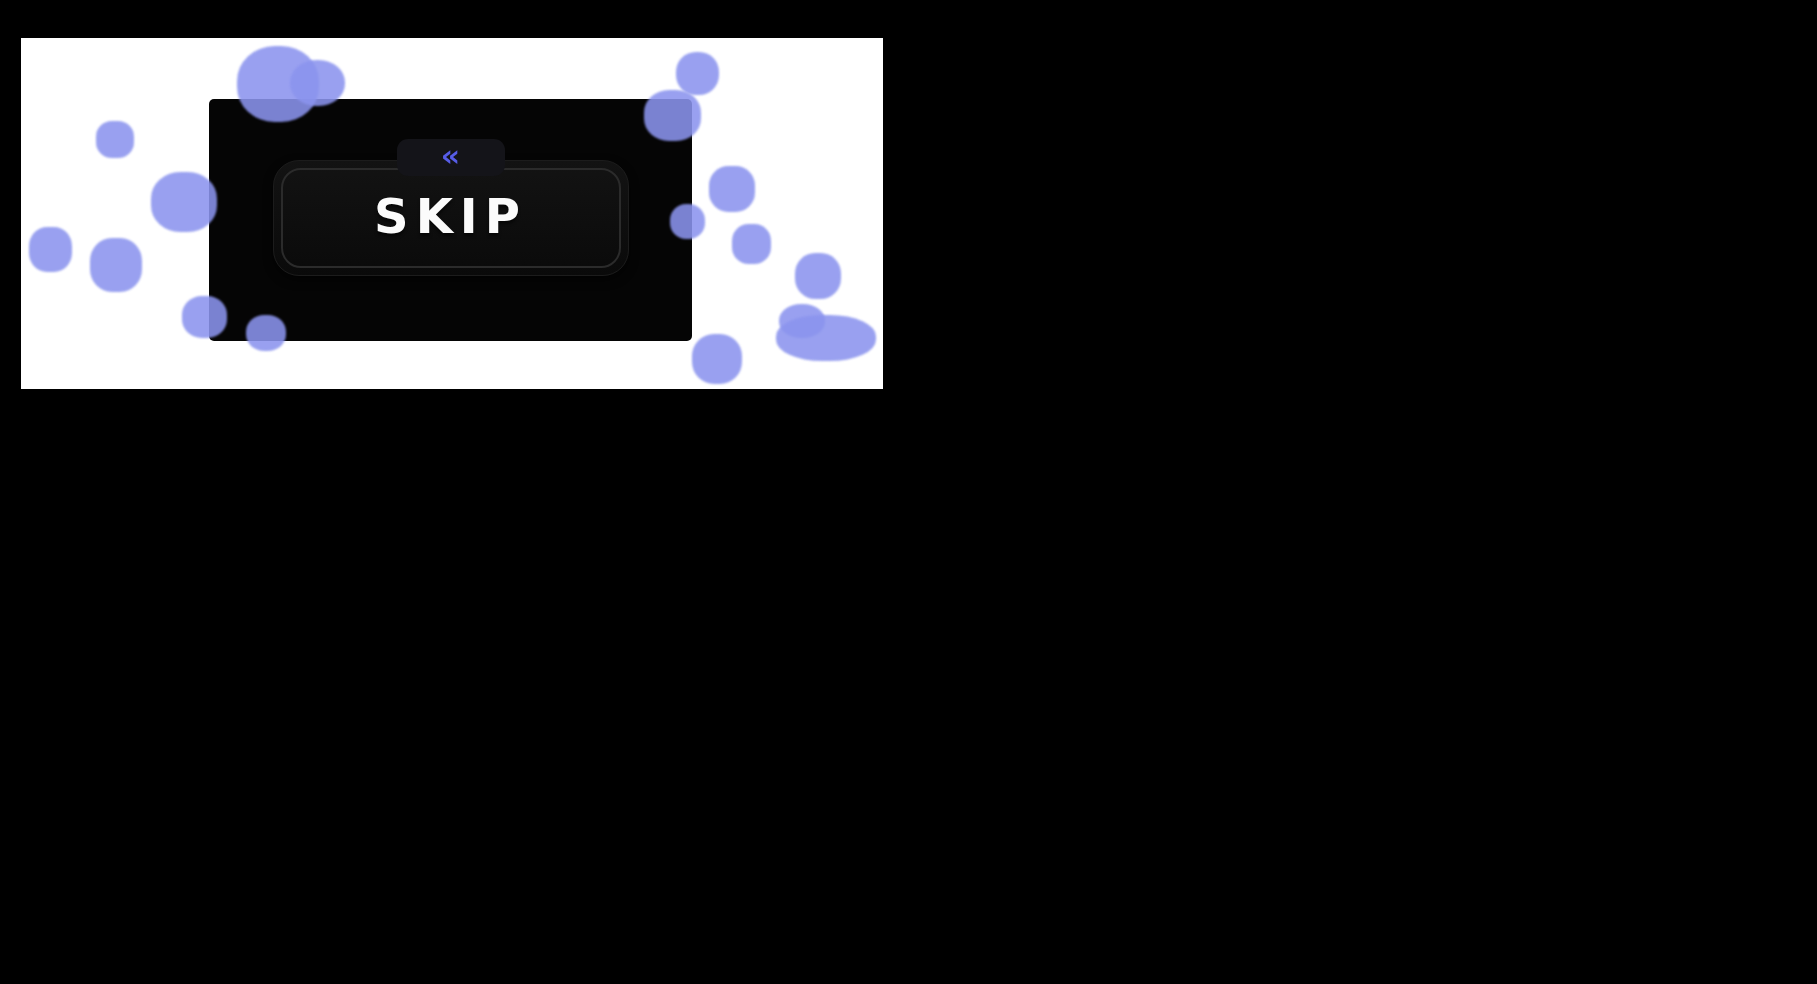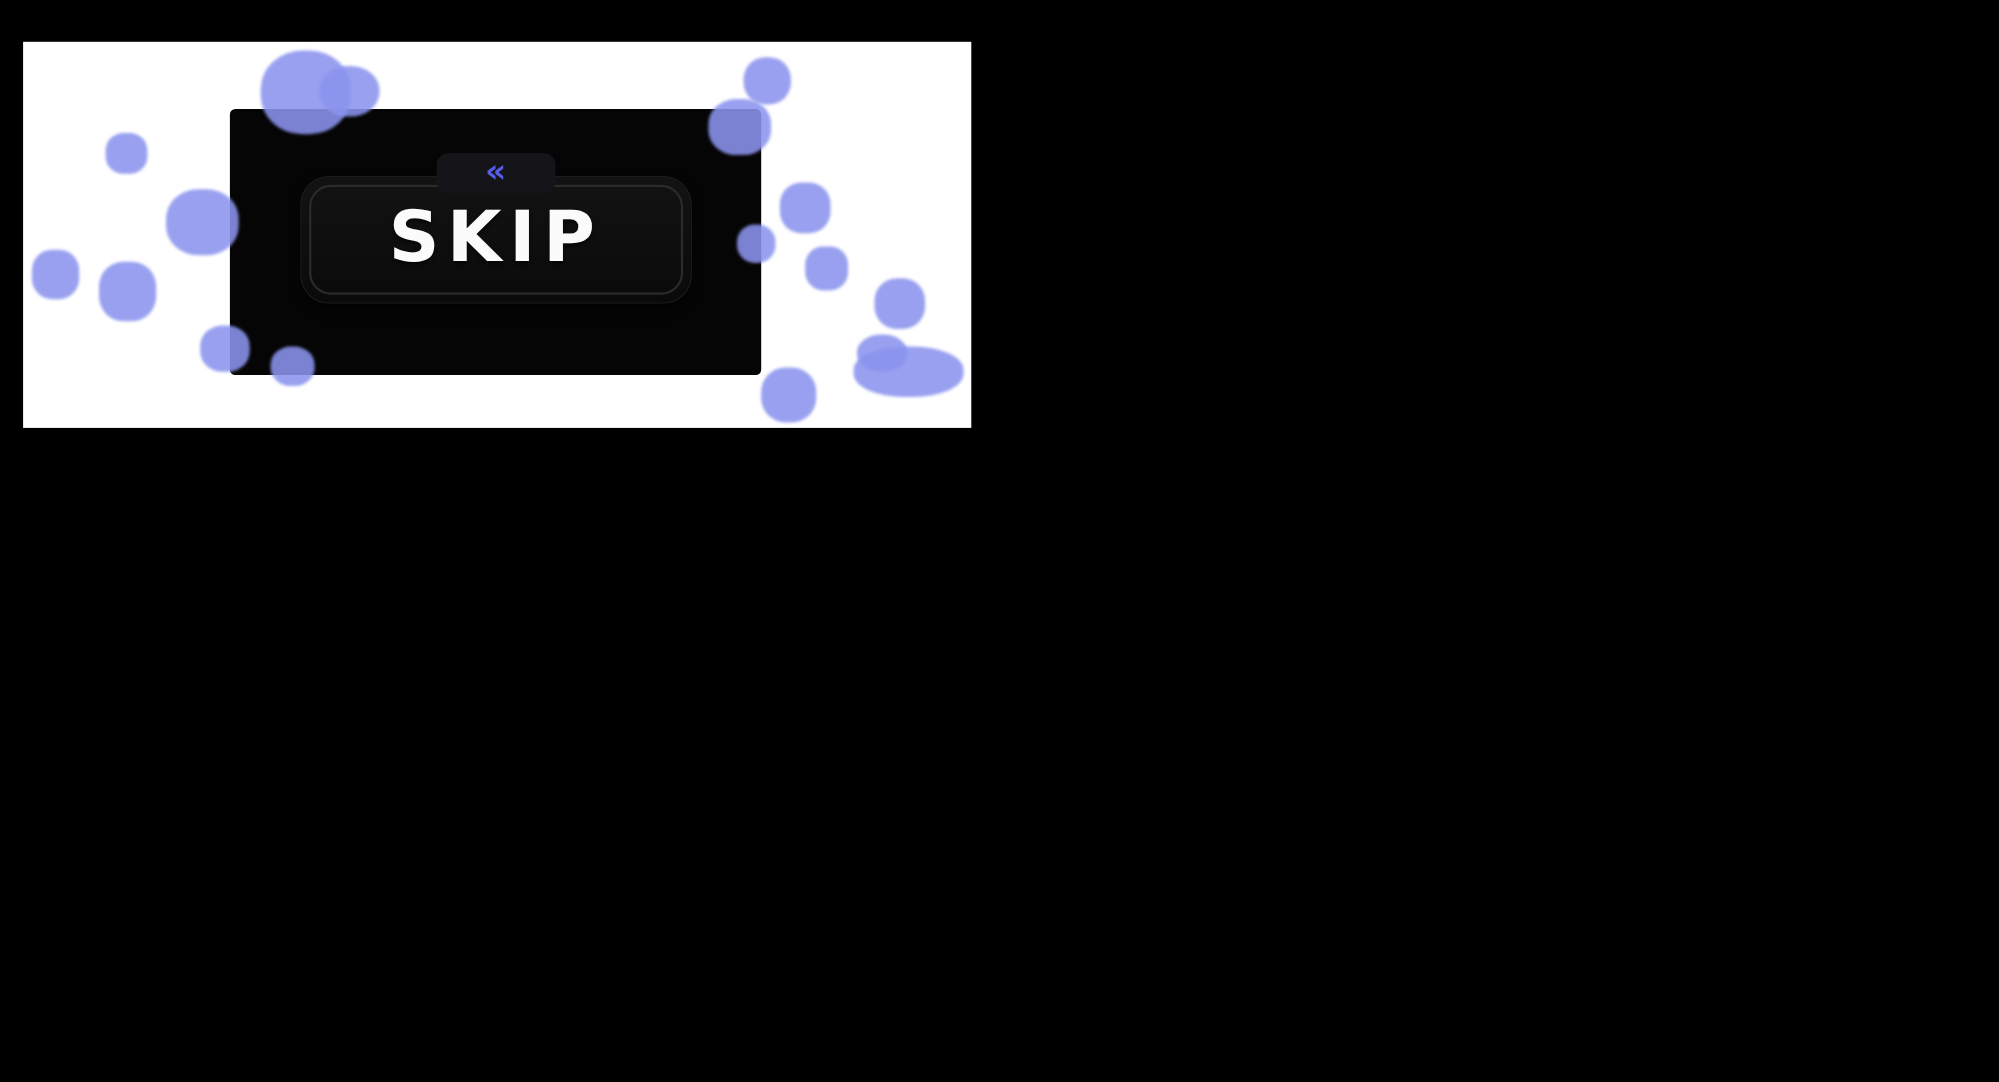--- a/index.html
+++ b/index.html
@@ -49,21 +49,21 @@
     z-index:2; cursor:pointer;
     box-shadow:0 4px 10px rgba(0,0,0,.6);
   }
   .skip-button .inner-line {
     position:absolute; inset:7px;
     border:2px solid #2b2b2b; border-radius:20px;
     pointer-events:none;
   }
   .skip-button .label {
     color:var(--text-color,#fbfbfb);
-    font-size:64px; font-weight:800;
+    font-size:48px; font-weight:800;
     letter-spacing:7px; line-height:1;
     text-shadow:0 3px 3px rgba(0,0,0,.55);
     transform:translateY(-2px);
   }
 
   
   .blob-layer { position:absolute; inset:0; pointer-events:none; z-index:6; }
   .blob {
     position:absolute;
     background:var(--paint-color,#8b94ee);

